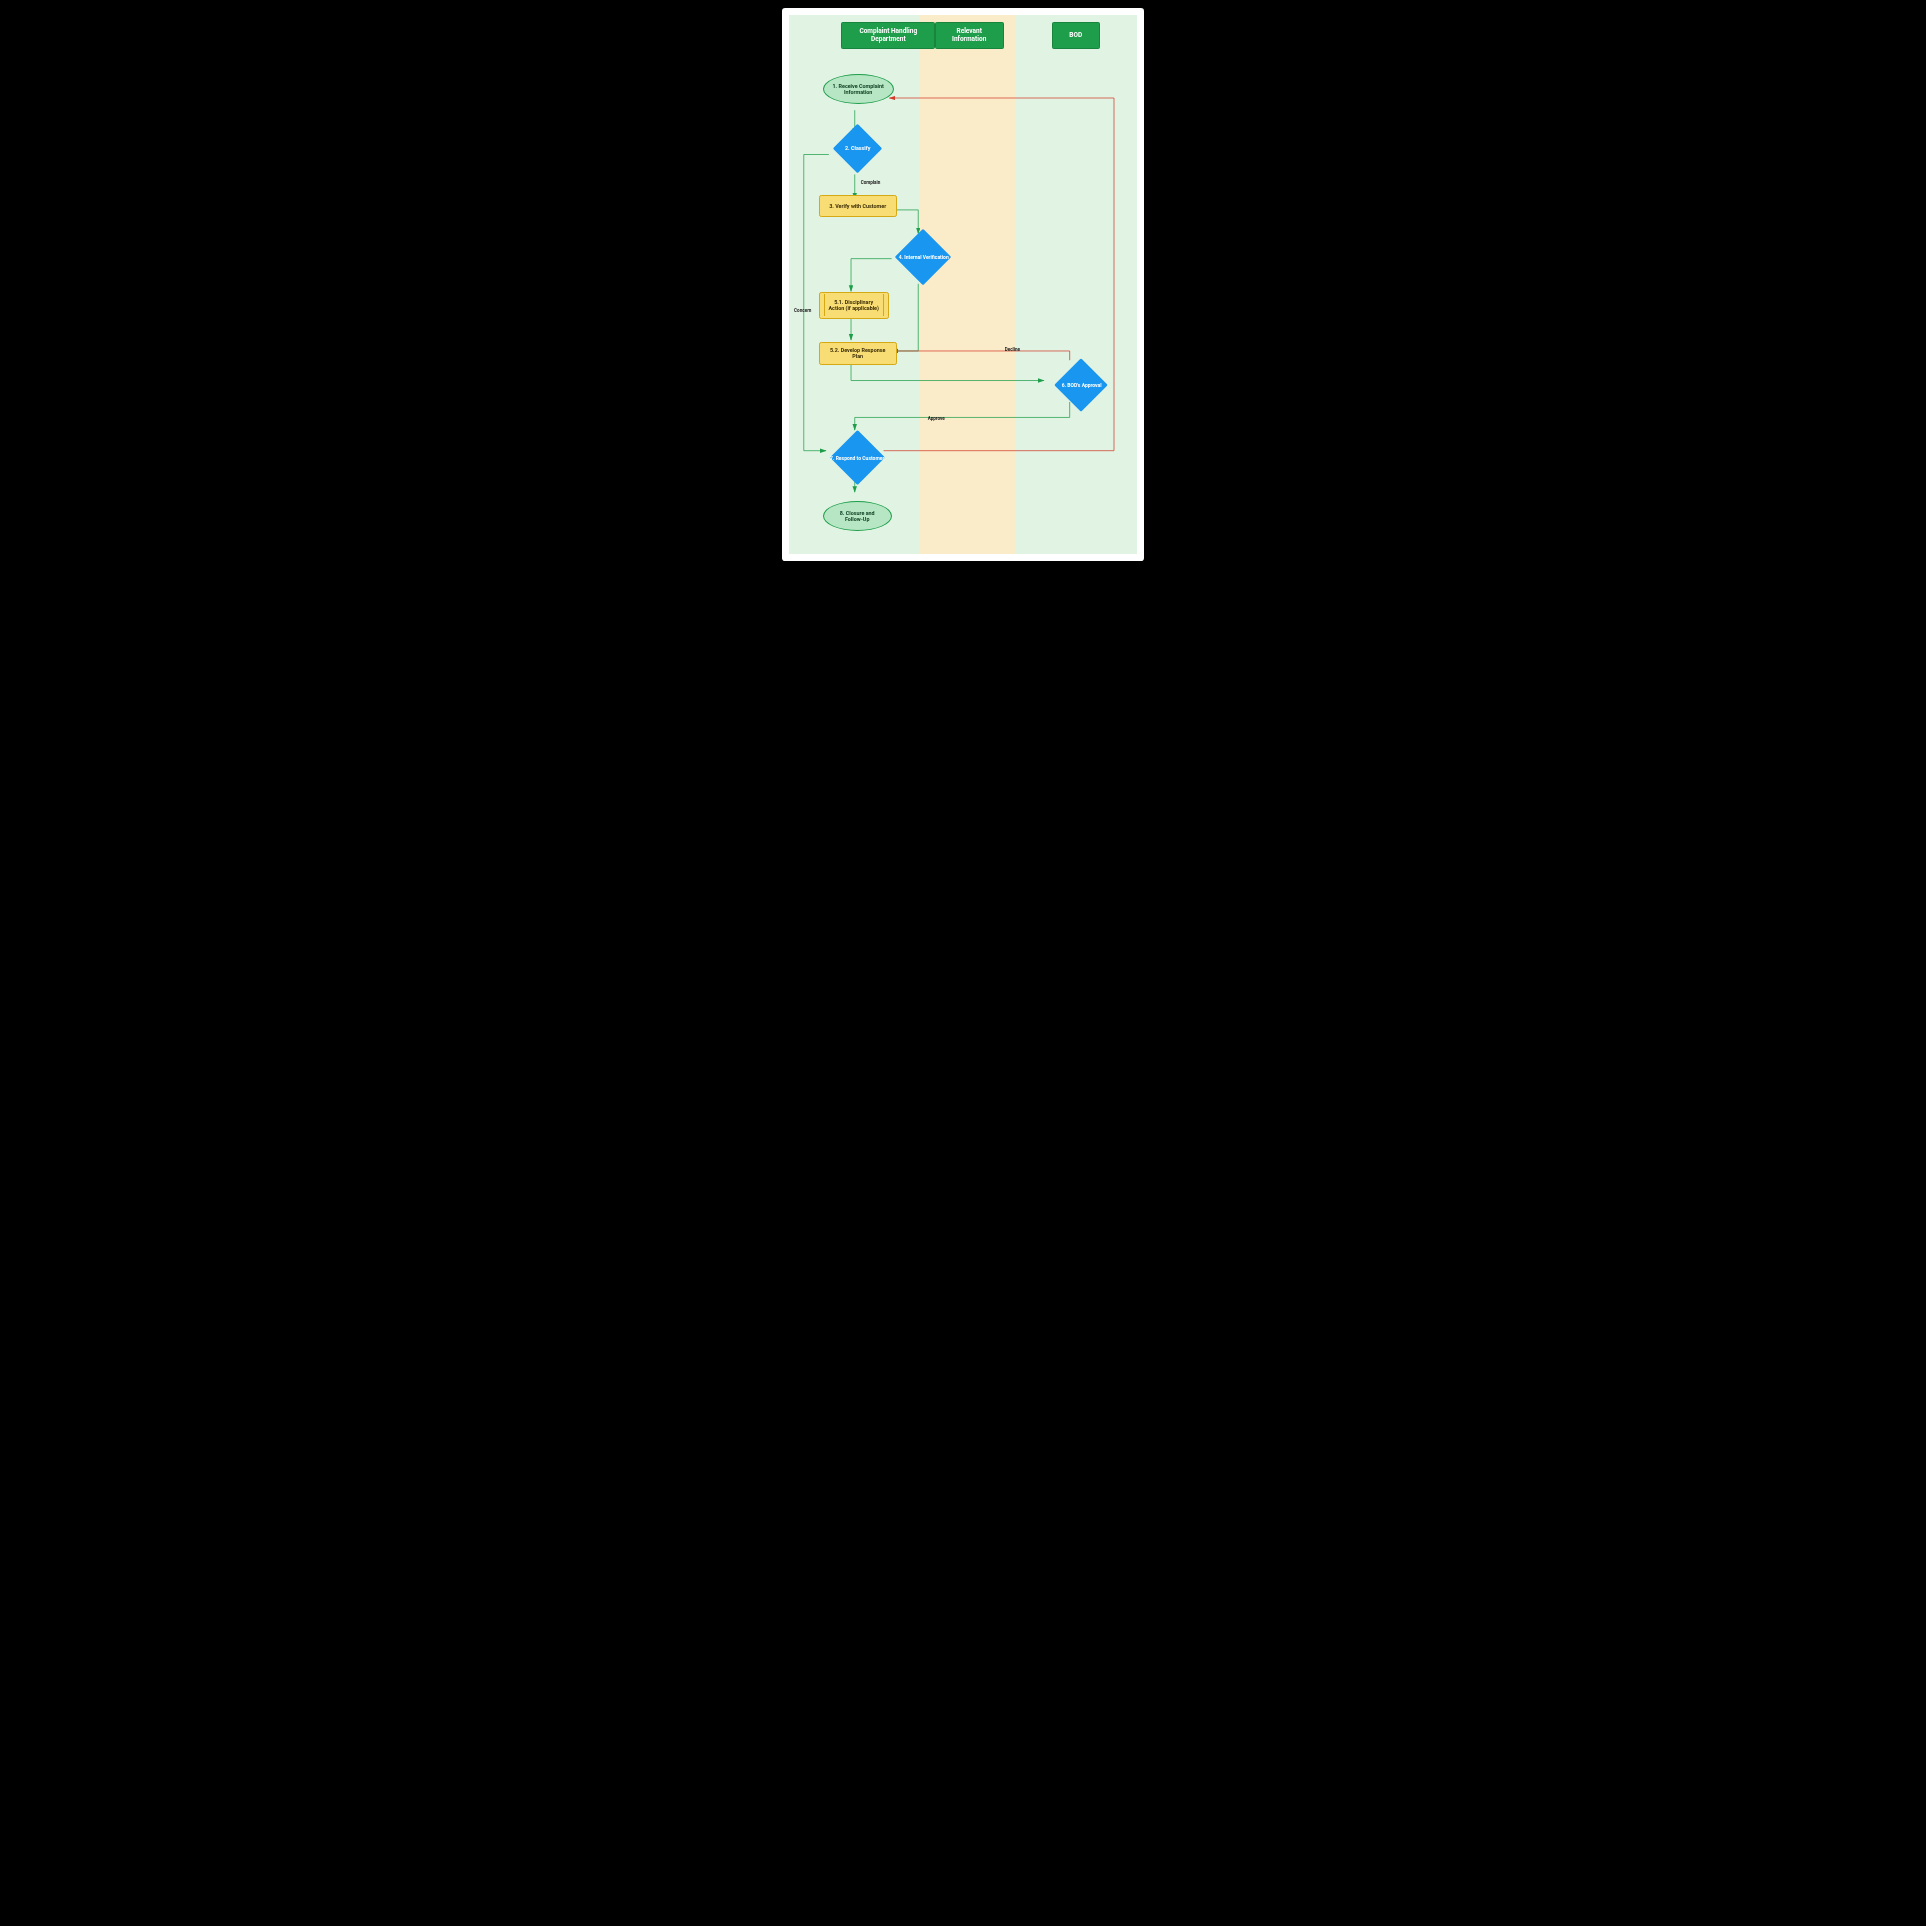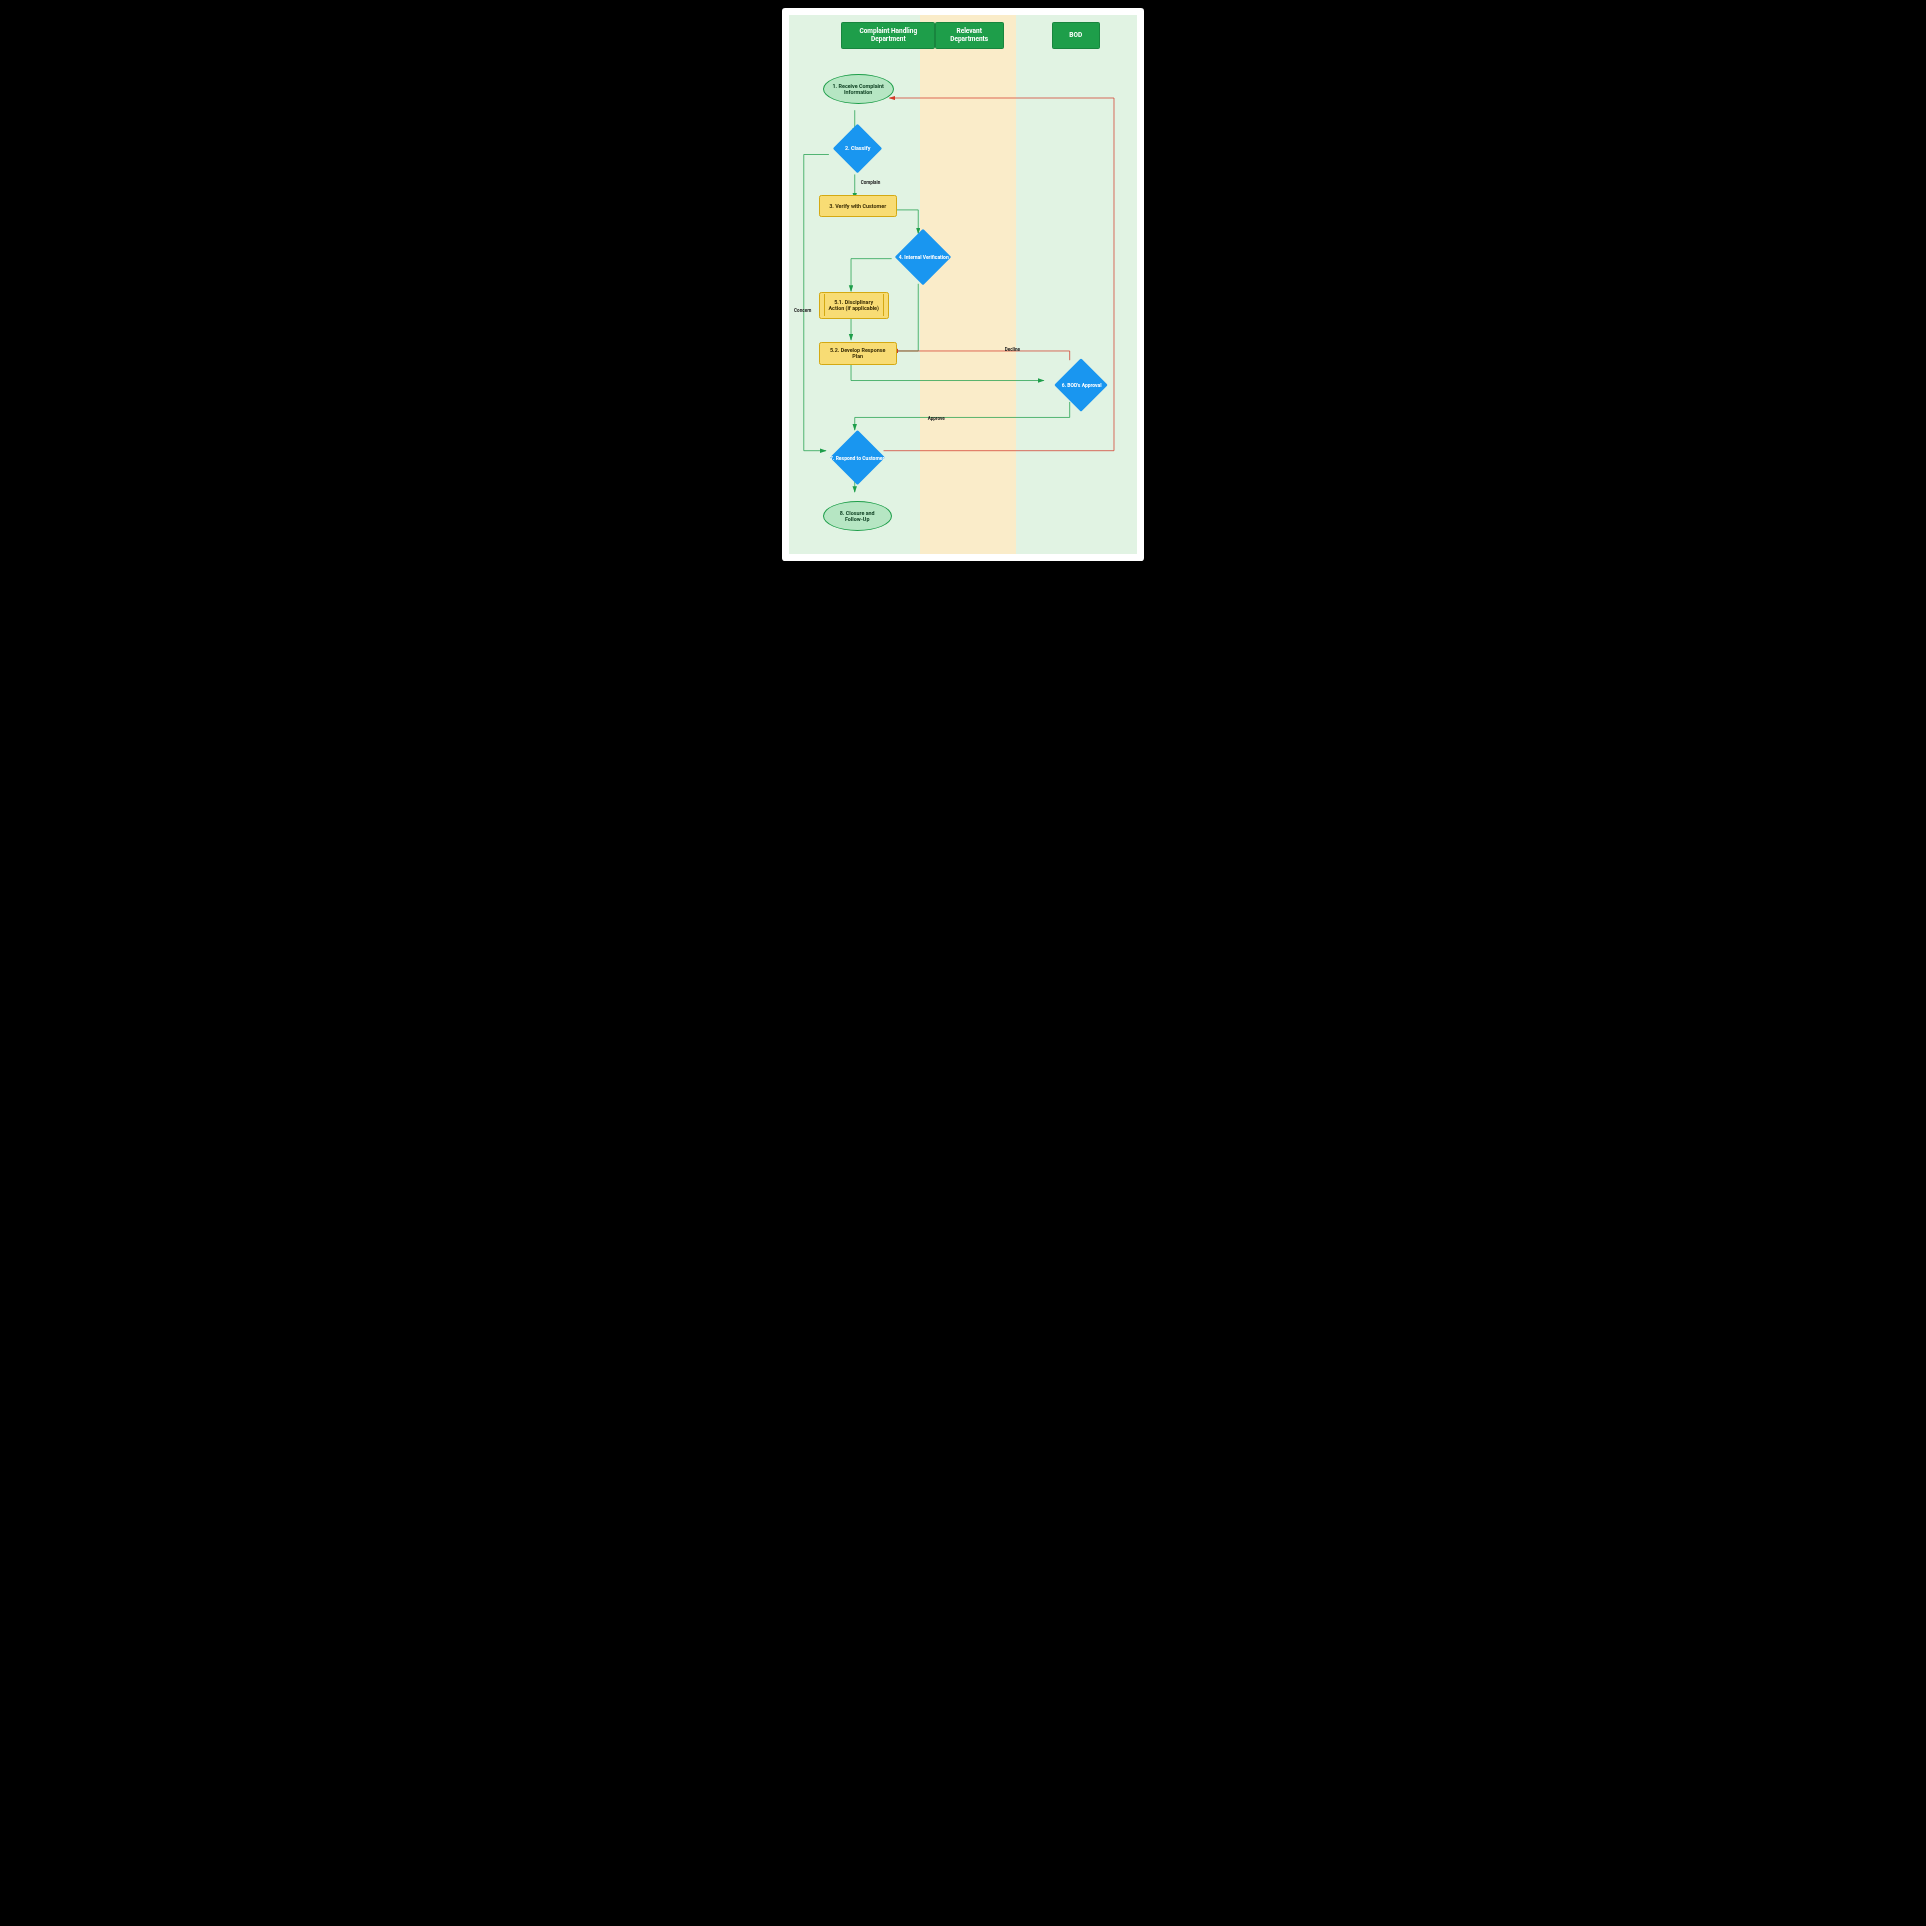--- a/index.html
+++ b/index.html
@@ -34,21 +34,21 @@
 
 <div class="page">
   <div class="sheet">
     <div class="canvas">
 
       <div class="lane lane1"></div>
       <div class="lane lane2"></div>
       <div class="lane lane3"></div>
 
       <div class="lane-header lh1">Complaint Handling Department</div>
-      <div class="lane-header lh2">Relevant Departments</div>
+      <div class="lane-header lh2">Relevant Information</div>
       <div class="lane-header lh3">BOD</div>
 
       <svg class="arrows" viewBox="0 0 944 1400">
         <defs>
           <marker id="ag" markerWidth="10" markerHeight="10" refX="8" refY="3" orient="auto">
             <path d="M0,0 L9,3 L0,6 Z" fill="#1e9e4a"></path>
           </marker>
           <marker id="ar" markerWidth="10" markerHeight="10" refX="8" refY="3" orient="auto">
             <path d="M0,0 L9,3 L0,6 Z" fill="#d23b2a"></path>
           </marker>

